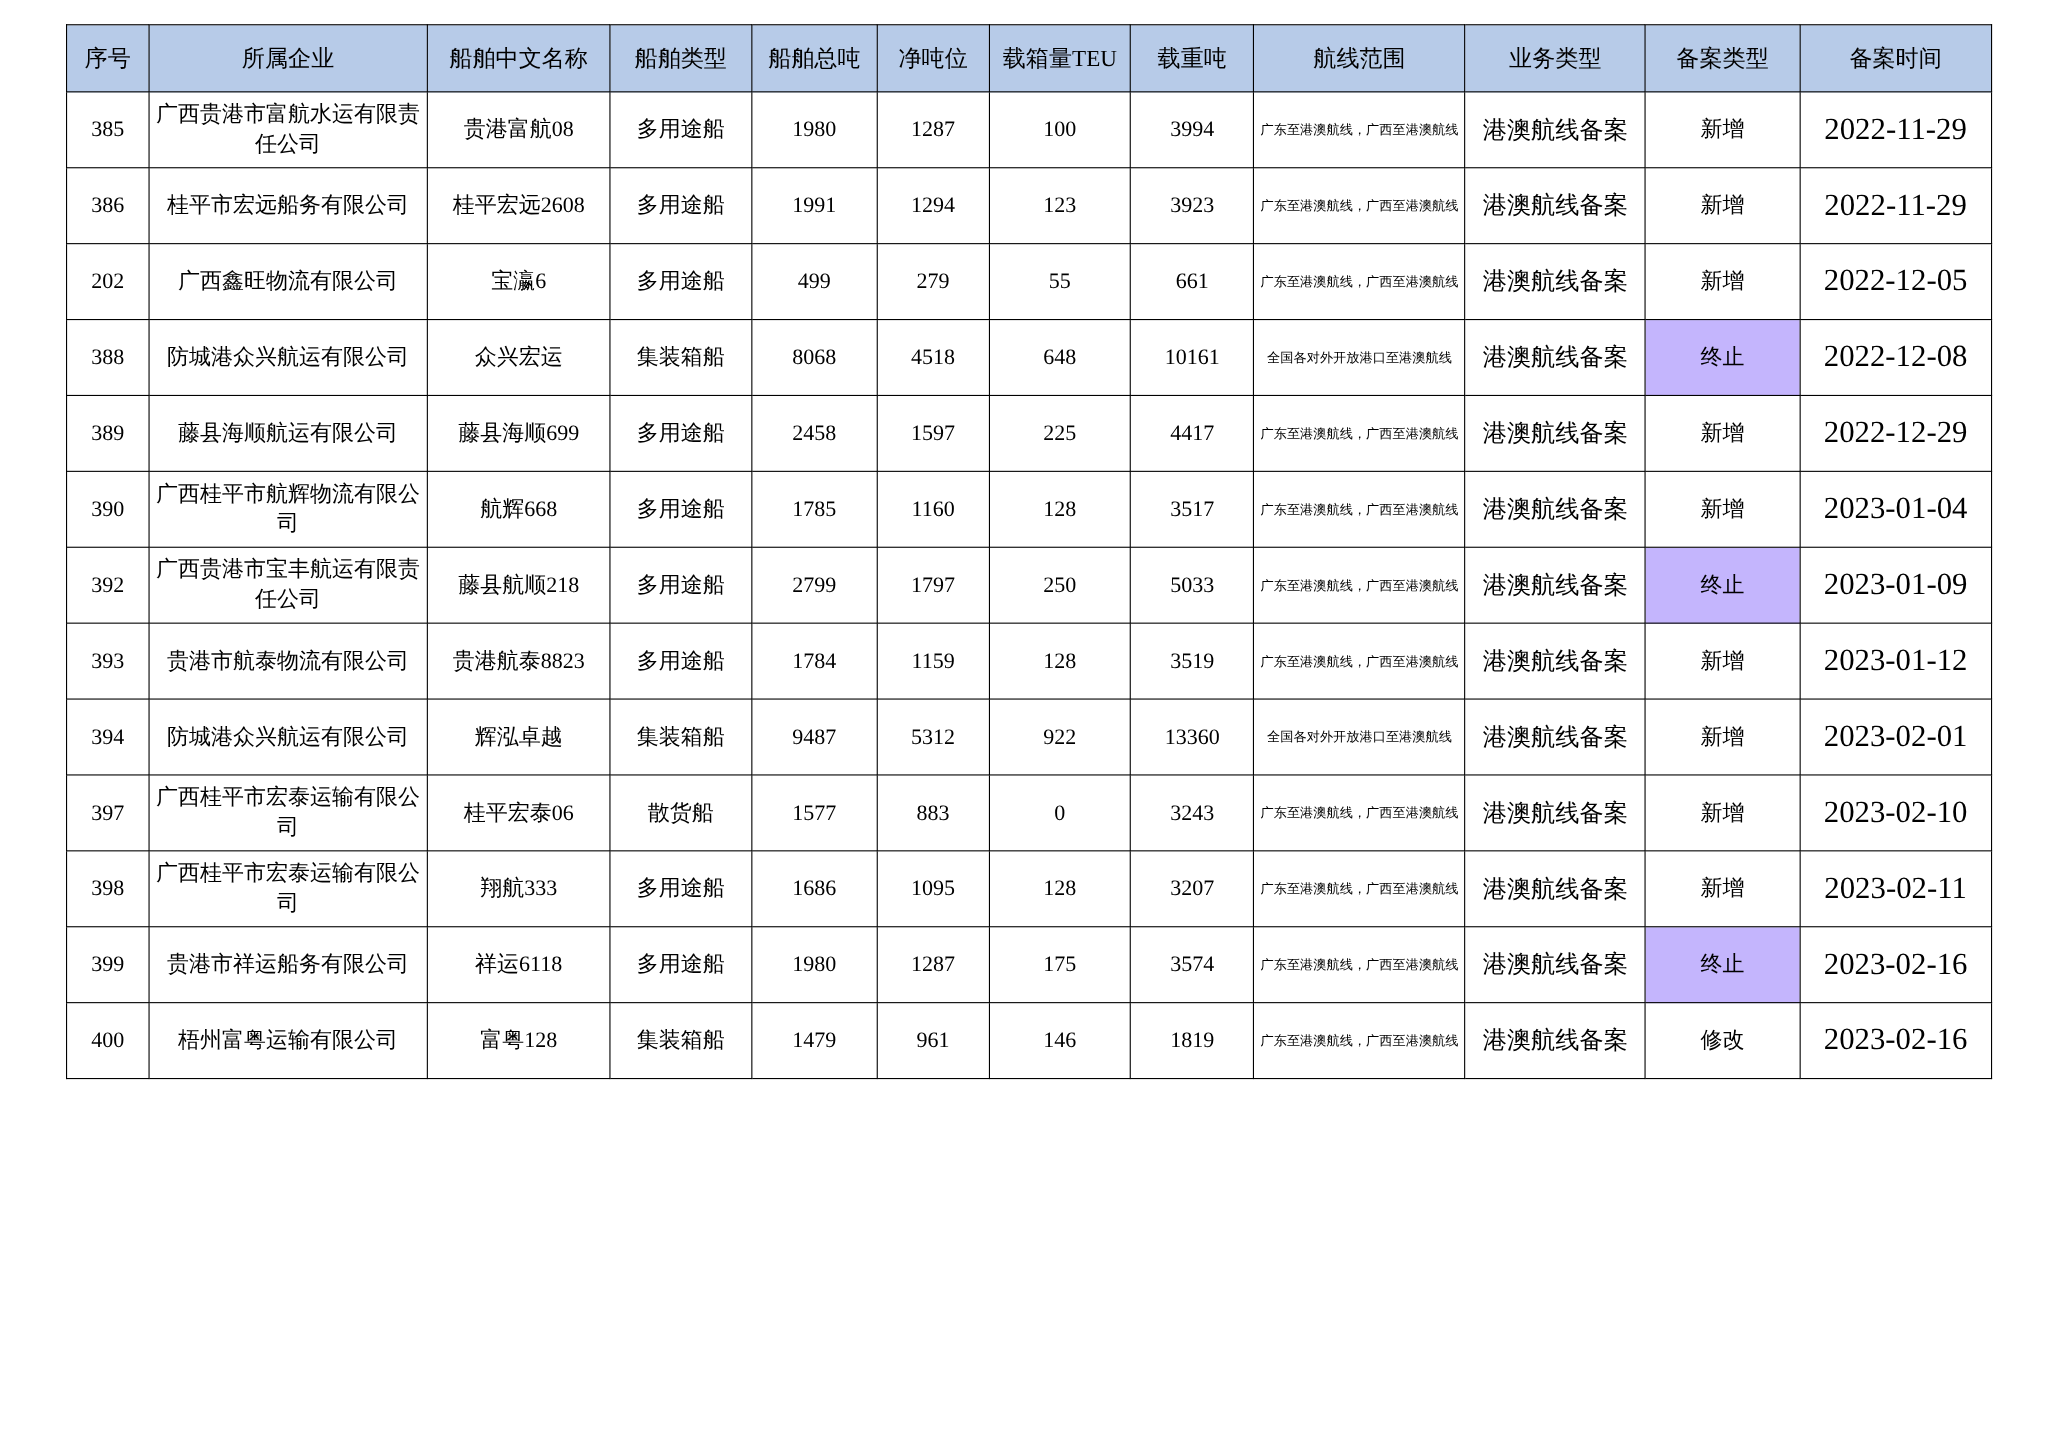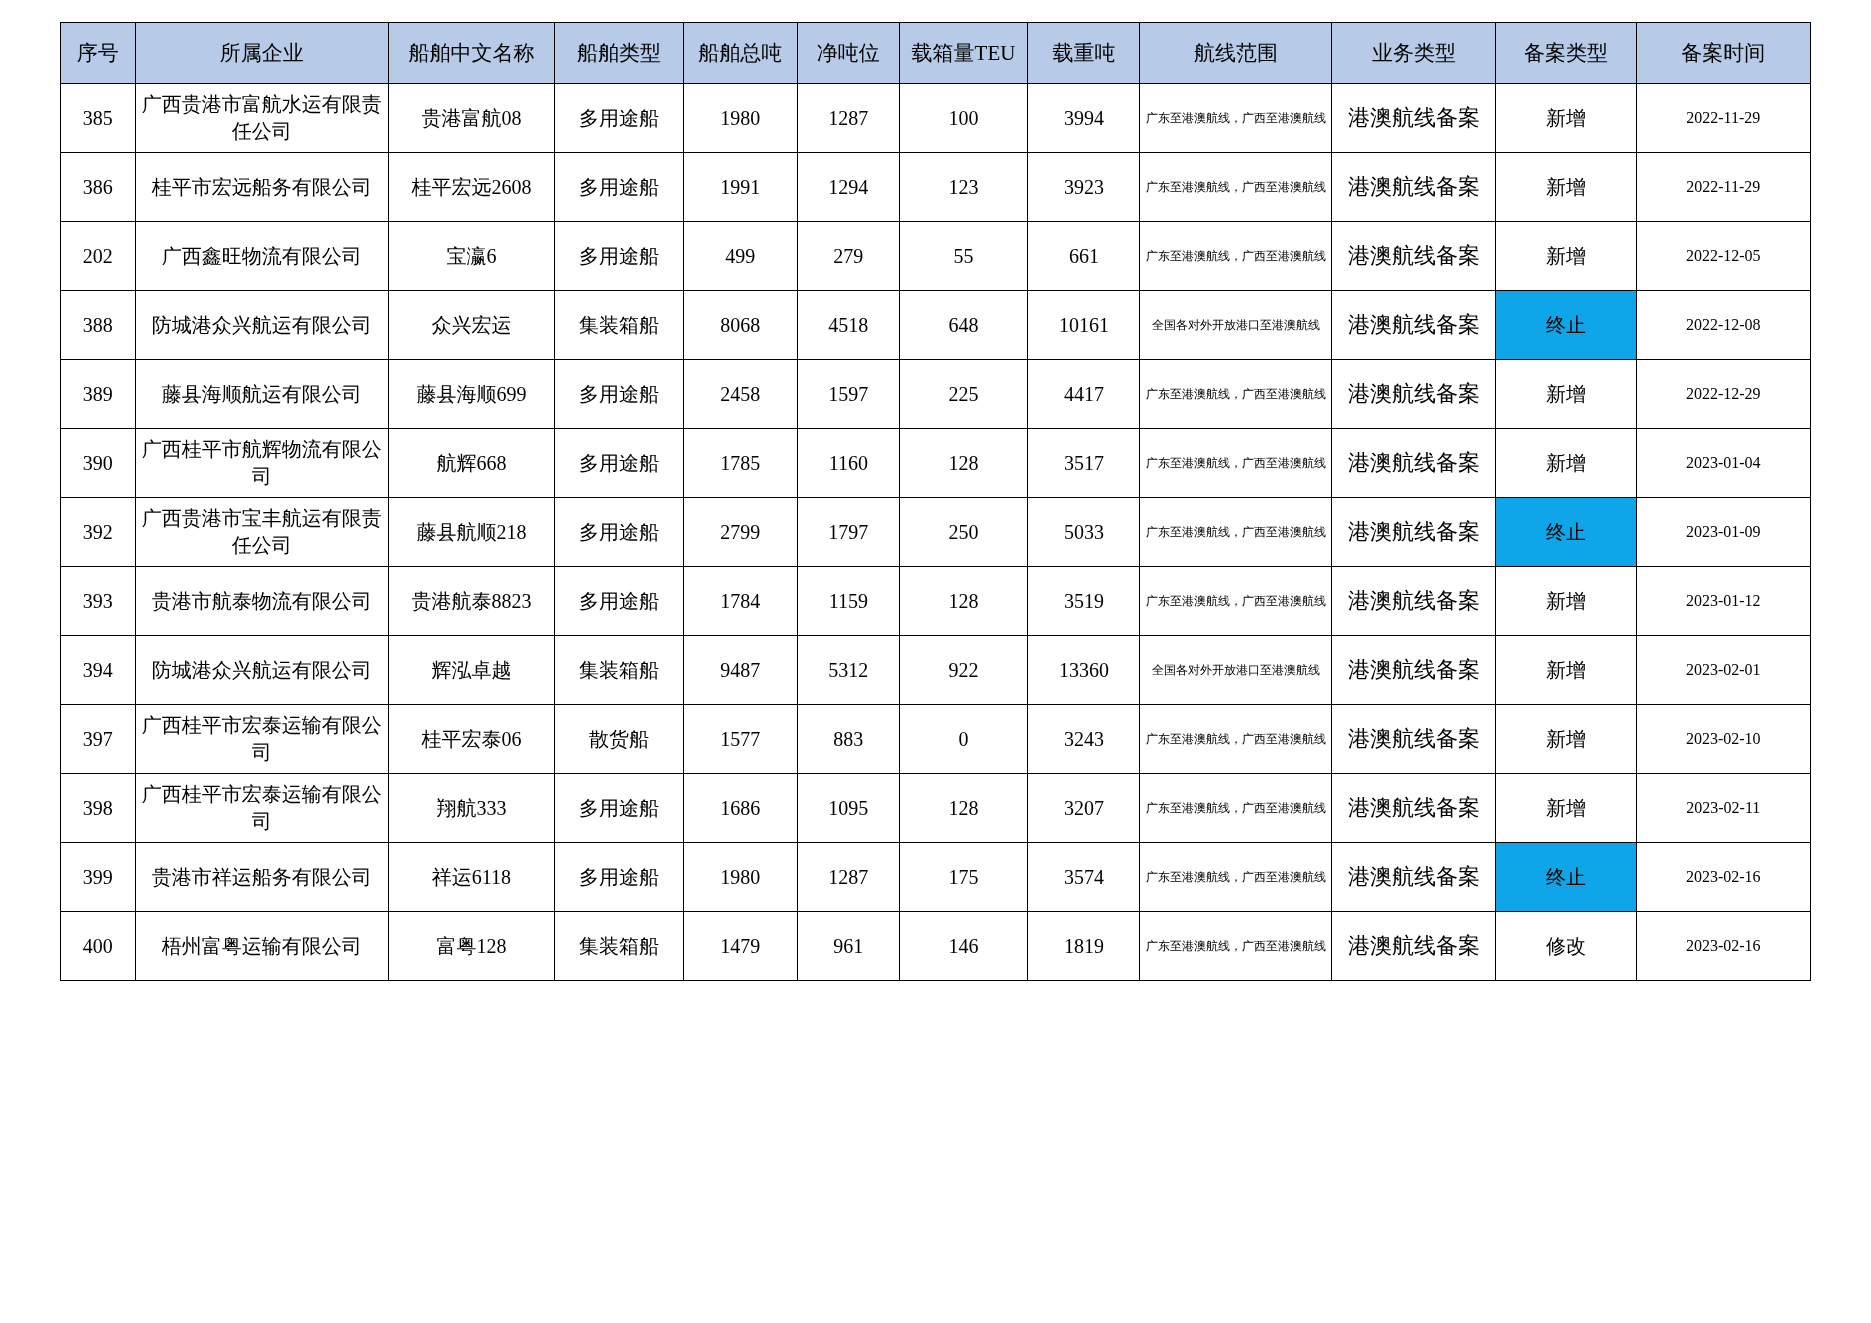--- a/index.html
+++ b/index.html
@@ -42,22 +42,22 @@
     font-size: 21px;
     white-space: nowrap;
   }
   tbody td {
     height: 60px;
   }
   td.num { font-size: 20px; }
   td.name { font-size: 20px; }
   td.route { font-size: 12px; line-height: 1.3; }
   td.biz { font-size: 22px; white-space: nowrap; }
-  td.date { font-size: 16px; white-space: nowrap; }
-  td.highlight { background: #0ea5e9; }
+  td.date { font-size: 28px; white-space: nowrap; }
+  td.highlight { background: #c4b5fd; }
 
   
   col.c-idx     { width: 72px; }
   col.c-company { width: 244px; }
   col.c-shipcn  { width: 160px; }
   col.c-type    { width: 124px; }
   col.c-gross   { width: 110px; }
   col.c-net     { width: 98px; }
   col.c-teu     { width: 124px; }
   col.c-dwt     { width: 108px; }

